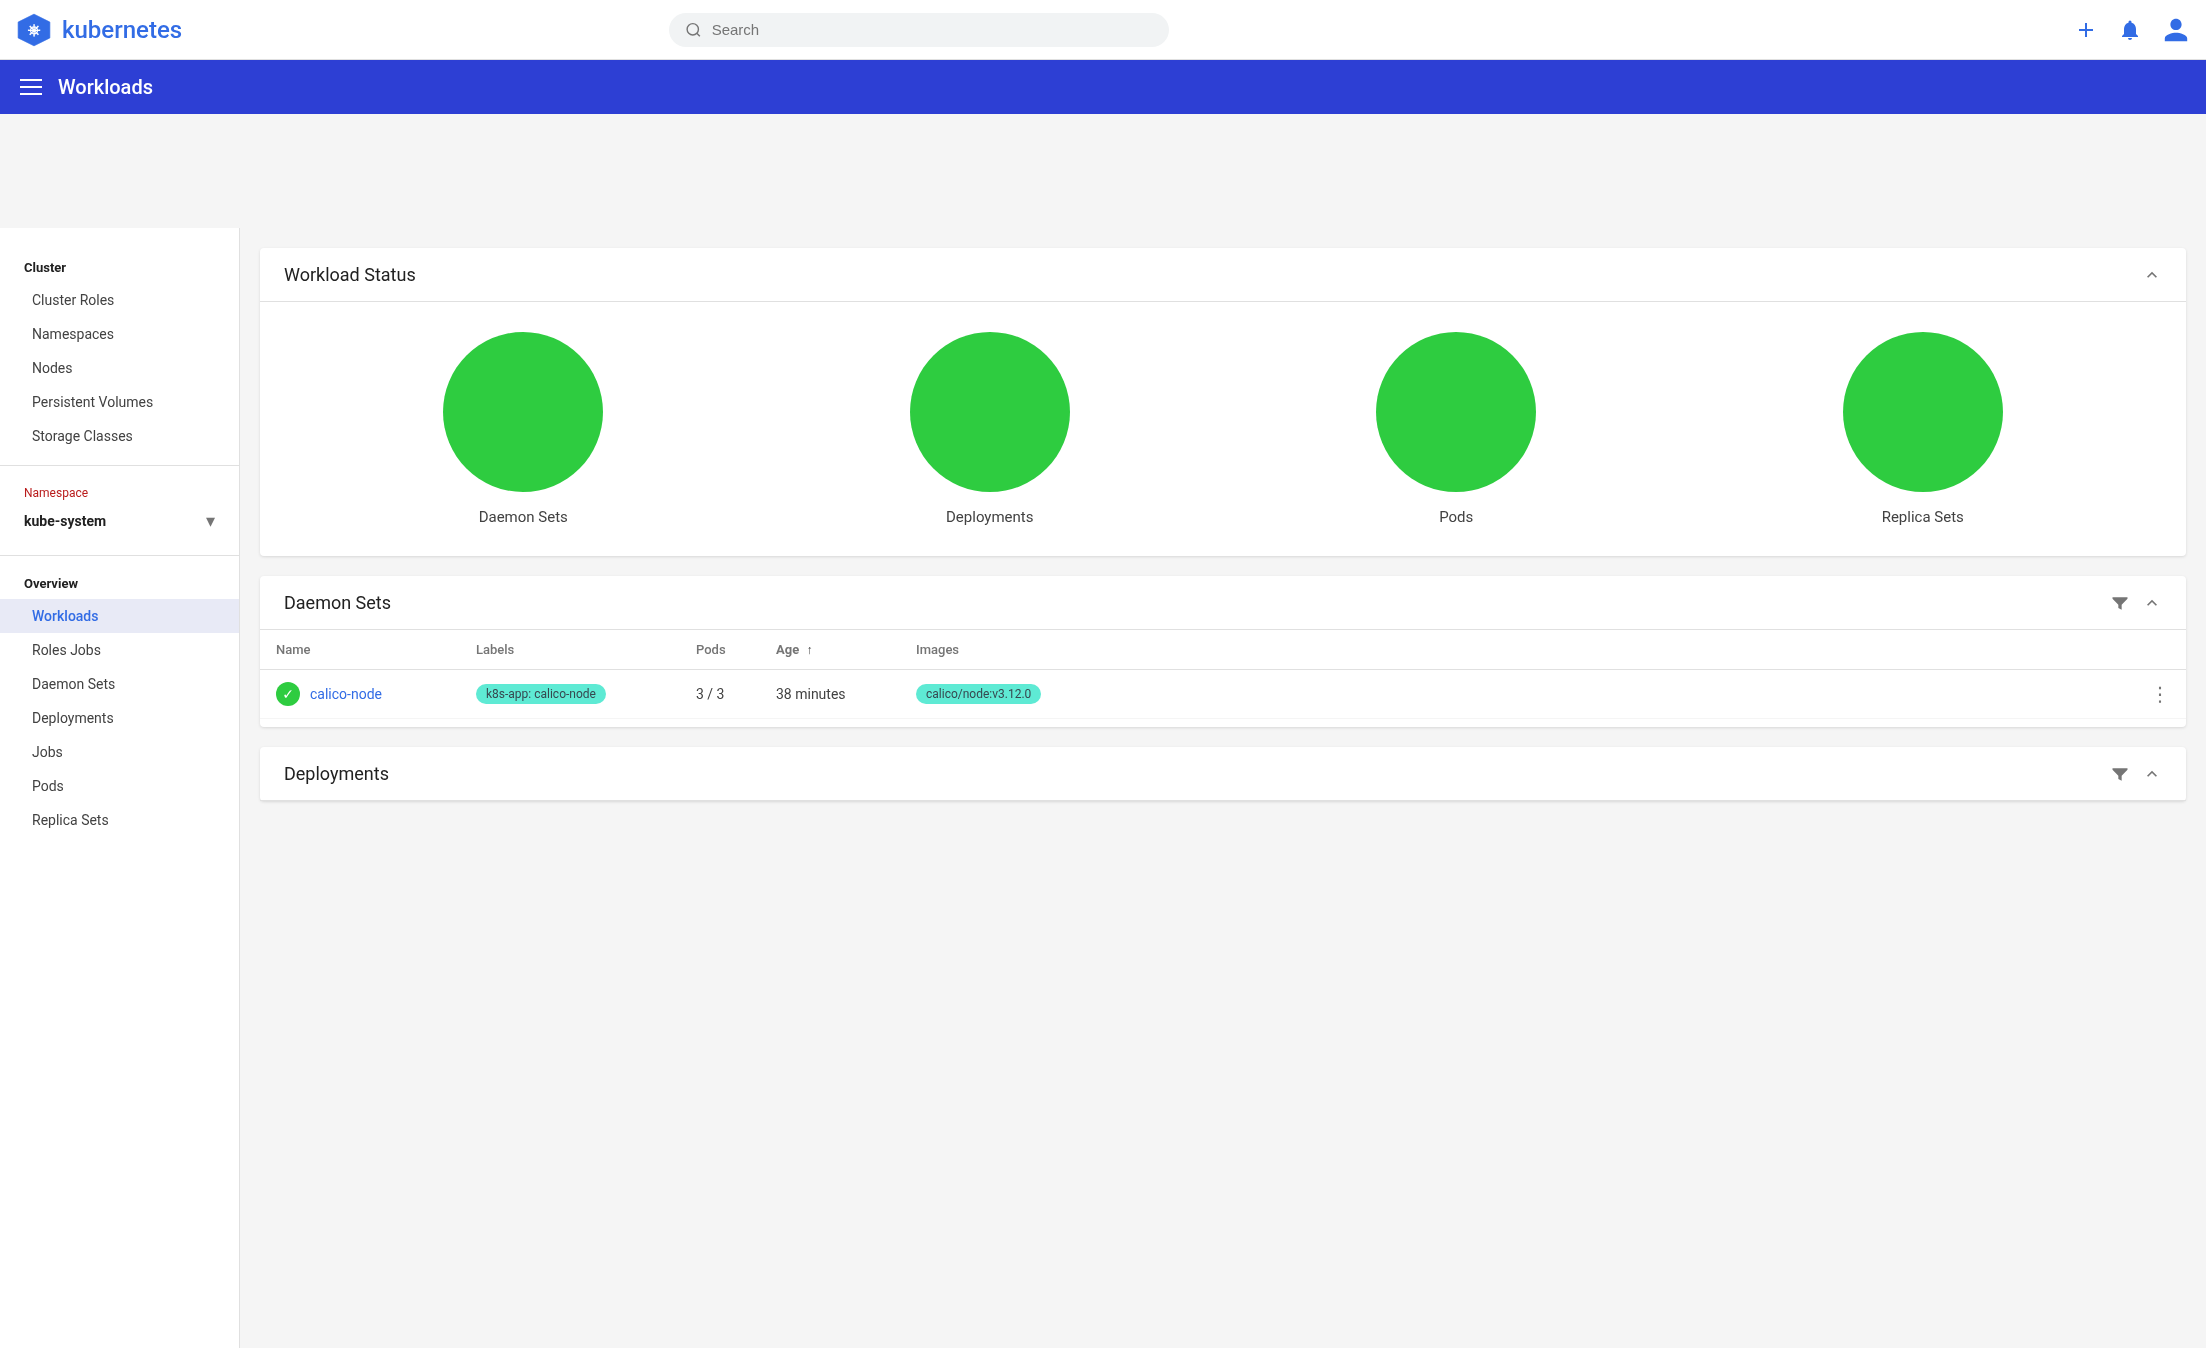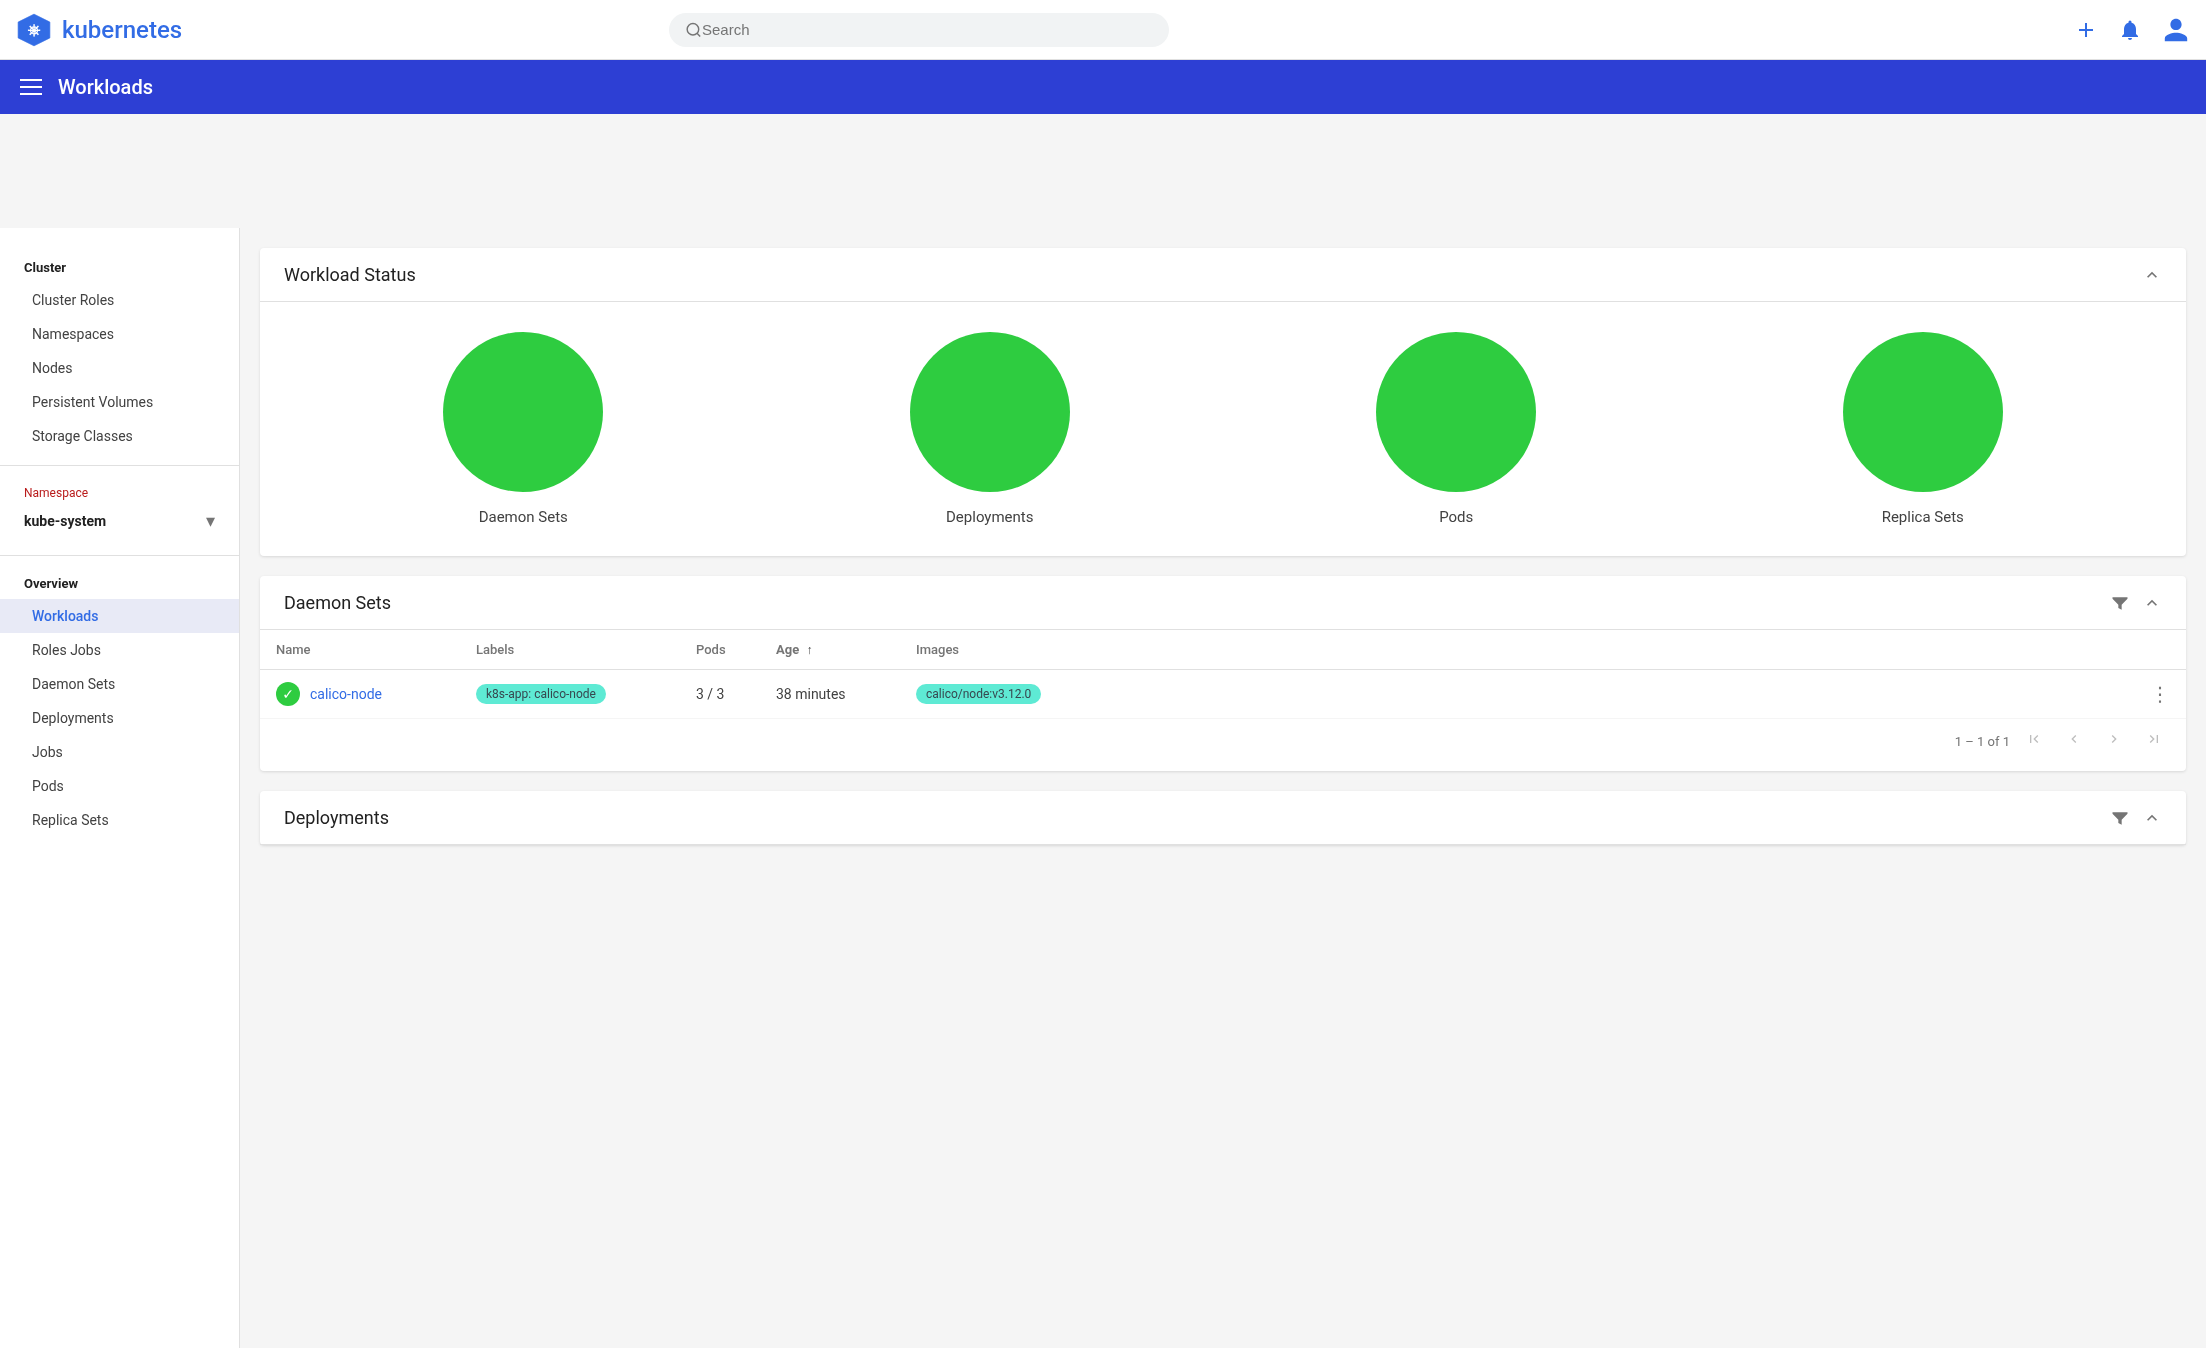--- a/index.html
+++ b/index.html
@@ -34,20 +34,21 @@
     }
     .search-bar {
       flex: 1;
       max-width: 500px;
       margin: 12px auto;
       display: flex;
       align-items: center;
       background: #f1f3f4;
       border-radius: 24px;
       padding: 8px 16px;
+      gap: 10px;
     }
     .search-bar input {
       border: none;
       background: transparent;
       font-size: 15px;
       color: #5f6368;
       outline: none;
       width: 100%;
     }
     .top-actions {
@@ -478,43 +479,20 @@
               </td>
               <td>
                 <span class="label-chip">calico/node:v3.12.0</span>
               </td>
               <td>
                 <button class="more-btn">⋮</button>
               </td>
             </tr>
           </tbody>
         </table>
-        <div class="pagination">
-          <span>1 – 1 of 1</span>
-          <button class="page-btn" disabled="">
-            <svg width="16" height="16" viewBox="0 0 24 24" fill="#bdbdbd">
-              <path d="M18.41 16.59L13.82 12l4.59-4.59L17 6l-6 6 6 6 1.41-1.41zM6 6h2v12H6V6z"></path>
-            </svg>
-          </button>
-          <button class="page-btn" disabled="">
-            <svg width="16" height="16" viewBox="0 0 24 24" fill="#bdbdbd">
-              <path d="M15.41 7.41L14 6l-6 6 6 6 1.41-1.41L10.83 12l4.58-4.59z"></path>
-            </svg>
-          </button>
-          <button class="page-btn" disabled="">
-            <svg width="16" height="16" viewBox="0 0 24 24" fill="#bdbdbd">
-              <path d="M10 6L8.59 7.41 13.17 12l-4.58 4.59L10 18l6-6-6-6z"></path>
-            </svg>
-          </button>
-          <button class="page-btn" disabled="">
-            <svg width="16" height="16" viewBox="0 0 24 24" fill="#bdbdbd">
-              <path d="M5.59 7.41L10.18 12l-4.59 4.59L7 18l6-6-6-6-1.41 1.41zM16 6h2v12h-2V6z"></path>
-            </svg>
-          </button>
-        </div>
       </div>
     </div>
 
     <div class="card">
       <div class="card-header">
         <span class="card-title">Deployments</span>
         <div class="card-actions">
           <button class="icon-btn">
             <svg width="20" height="20" viewBox="0 0 24 24" fill="#757575">
               <path d="M3 5h18v2l-7 7v6l-4-2v-4L3 7V5z"></path>

